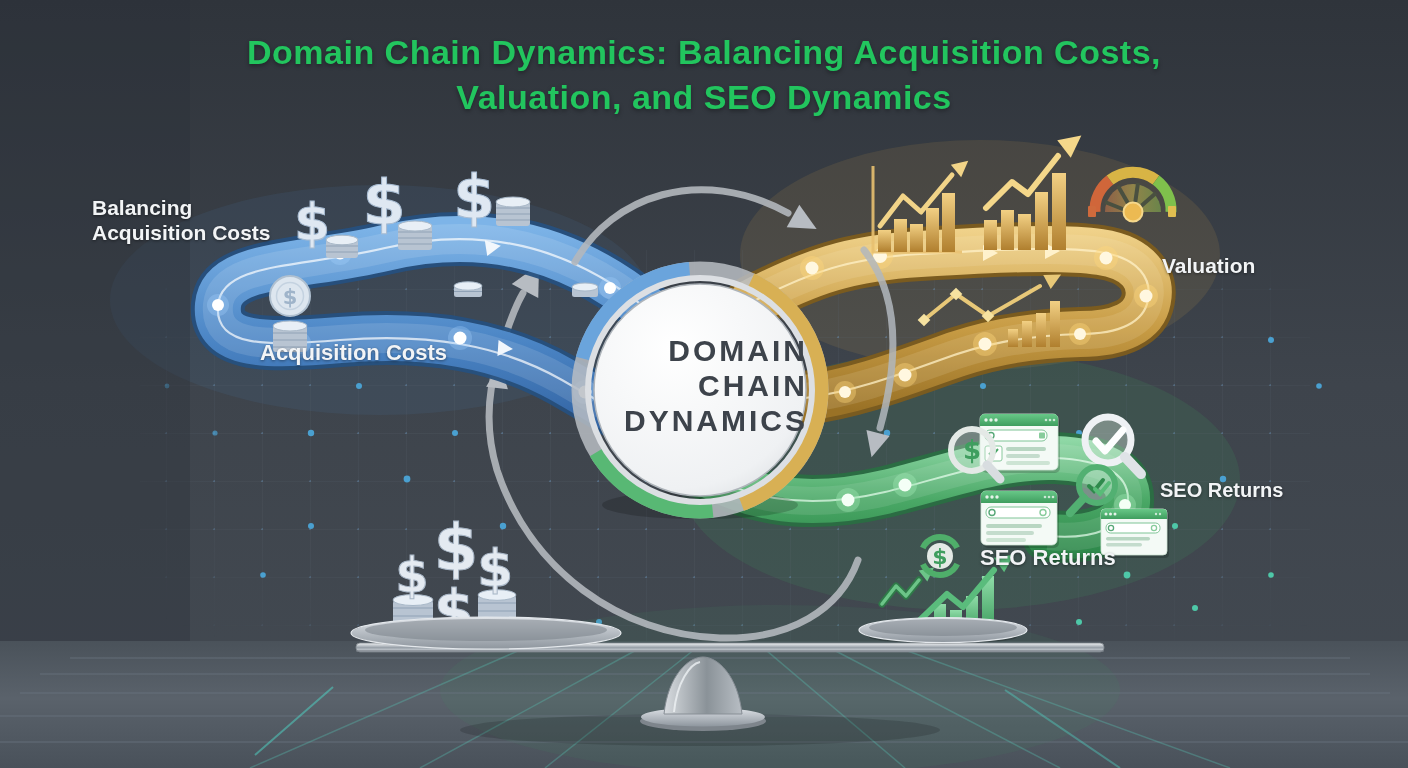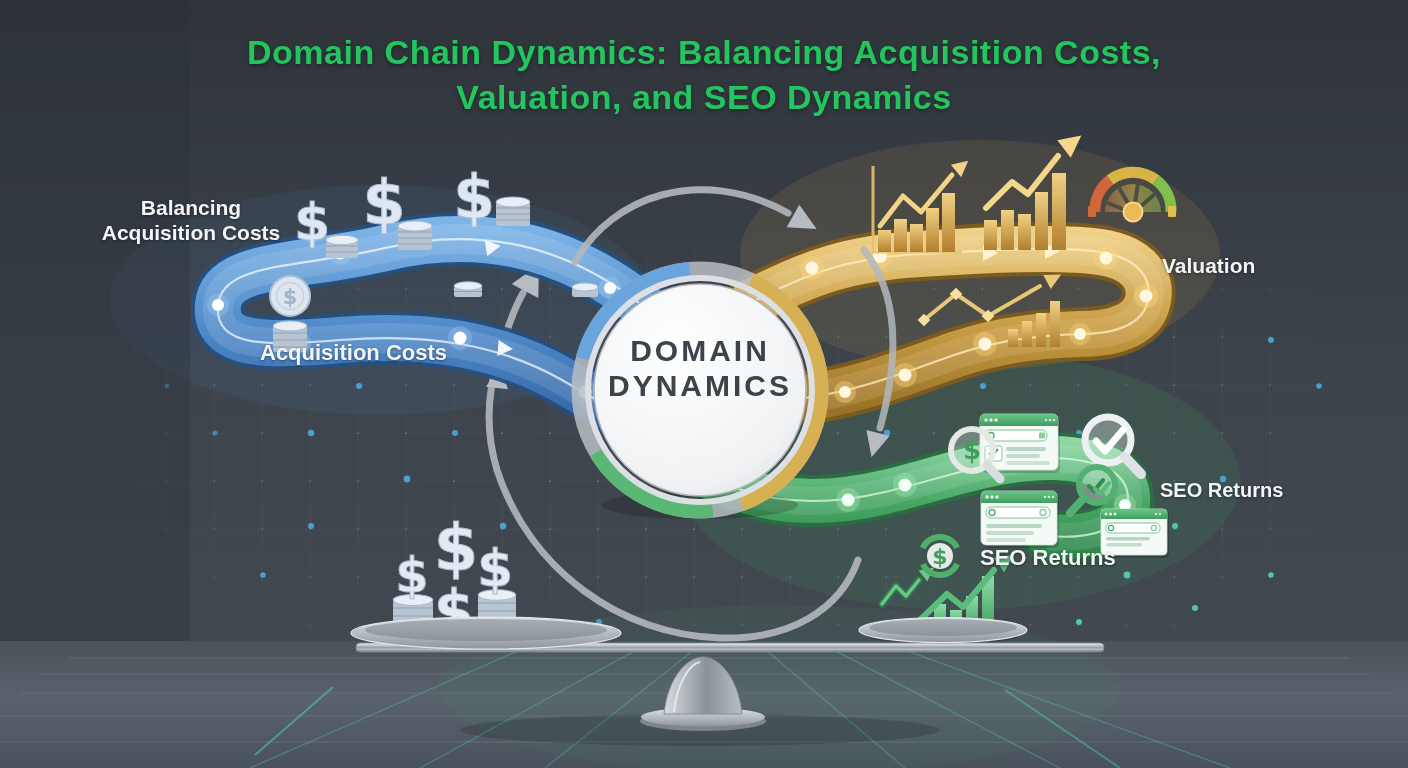--- a/index.html
+++ b/index.html
@@ -4,27 +4,27 @@
 <style>
   html,body{margin:0;padding:0;background:#23272d;}
   .canvas{position:relative;width:1408px;height:768px;overflow:hidden;
     font-family:"Liberation Sans",sans-serif;background:#3a4047;}
   .canvas svg{position:absolute;left:0;top:0;}
   .lbl{position:absolute;color:#f2f4f6;font-weight:700;
     text-shadow:0 1px 3px rgba(0,0,0,.45);line-height:1.18;}
   .title{position:absolute;top:30px;left:0;width:100%;text-align:center;
     color:#22c55e;font-weight:700;font-size:34px;line-height:1.32;
     letter-spacing:.5px;text-shadow:0 2px 4px rgba(0,0,0,.35);}
-  .balancing{left:92px;top:196px;width:198px;text-align:center;font-size:21px;}
+  .balancing{left:92px;top:196px;width:198px;font-size:21px;}
   .acquisition{left:260px;top:340px;font-size:22px;}
   .valuation{left:1162px;top:254px;font-size:21px;}
   .seo-side{left:1160px;top:479px;font-size:20px;}
   .seo-scale{left:980px;top:545px;font-size:22px;}
   .center-label{position:absolute;left:592px;top:334px;width:216px;
-    text-align:center;color:#3d434b;font-weight:700;font-size:30px;
+    text-align:right;color:#3d434b;font-weight:700;font-size:30px;
     letter-spacing:3px;line-height:1.16;}
   .dollar{font-family:"DejaVu Sans",sans-serif;font-weight:bold;}
 </style>
 </head>
 <body>
 
 <div class="canvas">
 <svg width="1408" height="768" viewBox="0 0 1408 768">
 <defs>
   <linearGradient id="bgGrad" x1="0" y1="0" x2="0" y2="1">
@@ -531,15 +531,16 @@
   <div>Acquisition Costs</div>
 </div>
 
 <div class="lbl acquisition">Acquisition Costs</div>
 <div class="lbl valuation">Valuation</div>
 <div class="lbl seo-side">SEO Returns</div>
 <div class="lbl seo-scale">SEO Returns</div>
 
 <div class="center-label">
   <div>DOMAIN</div>
+  <div>CHAIN</div>
   <div>DYNAMICS</div>
 </div>
 </div>
 
 </body></html>

